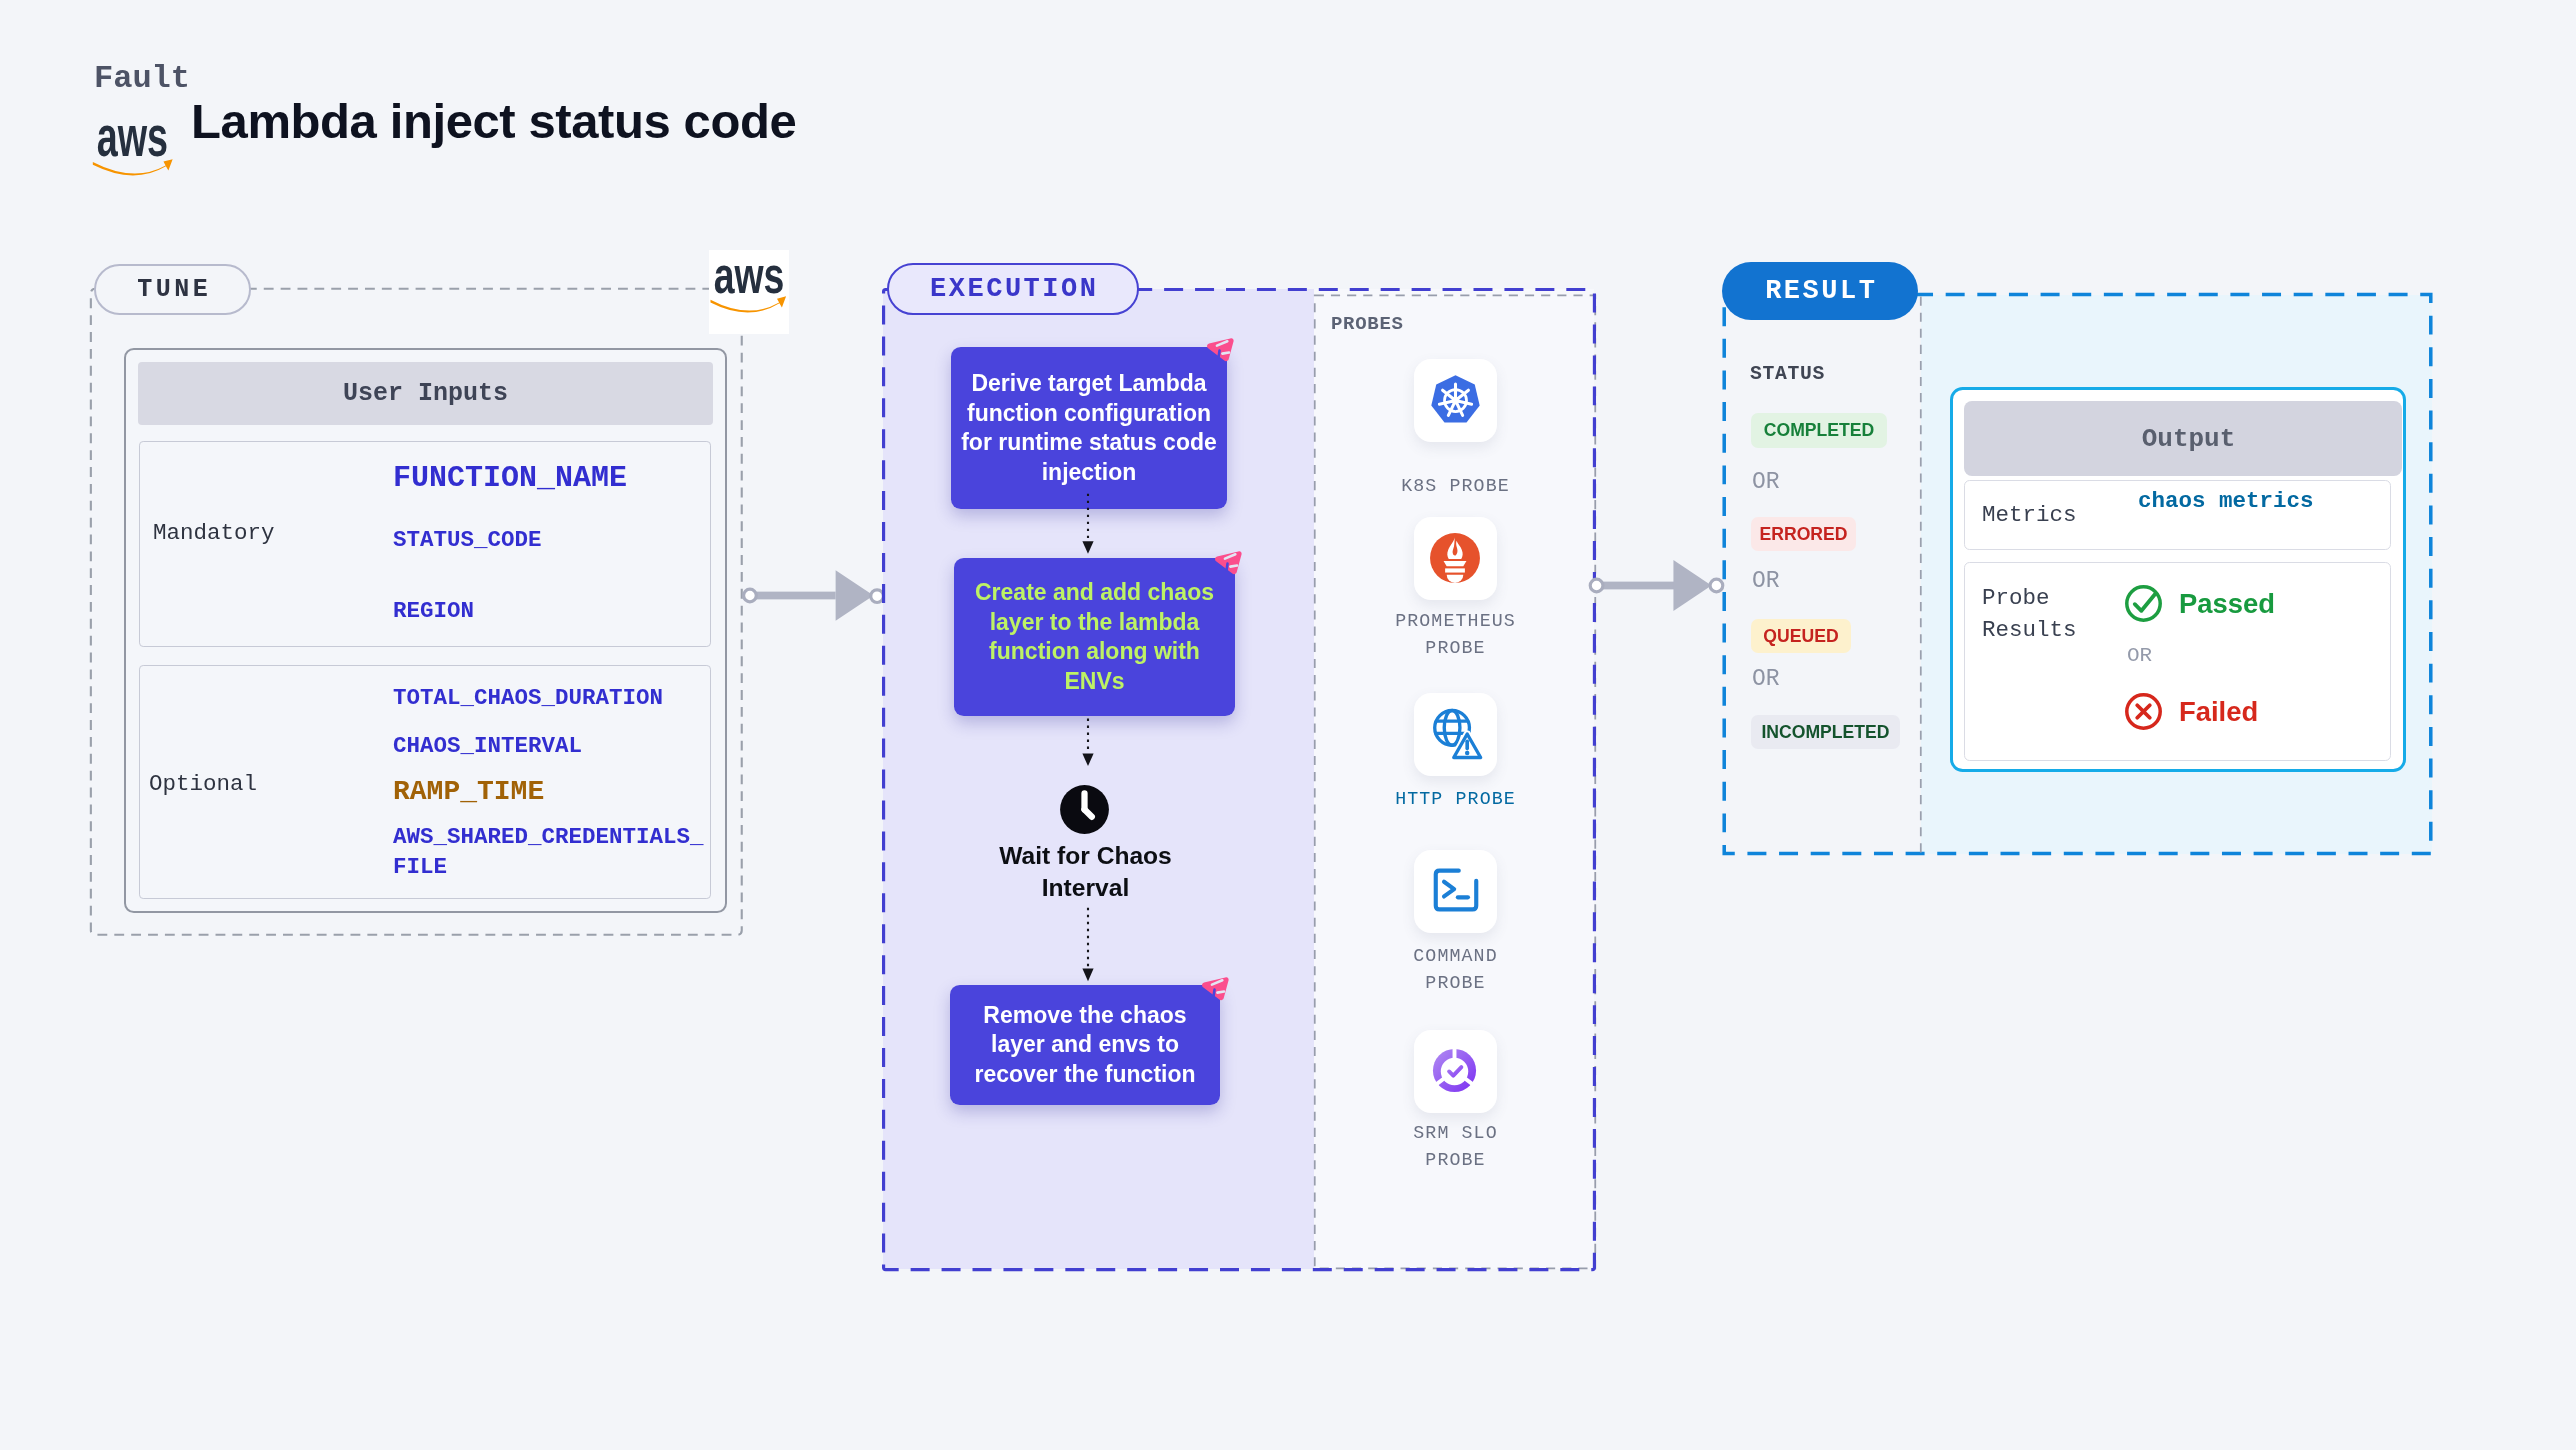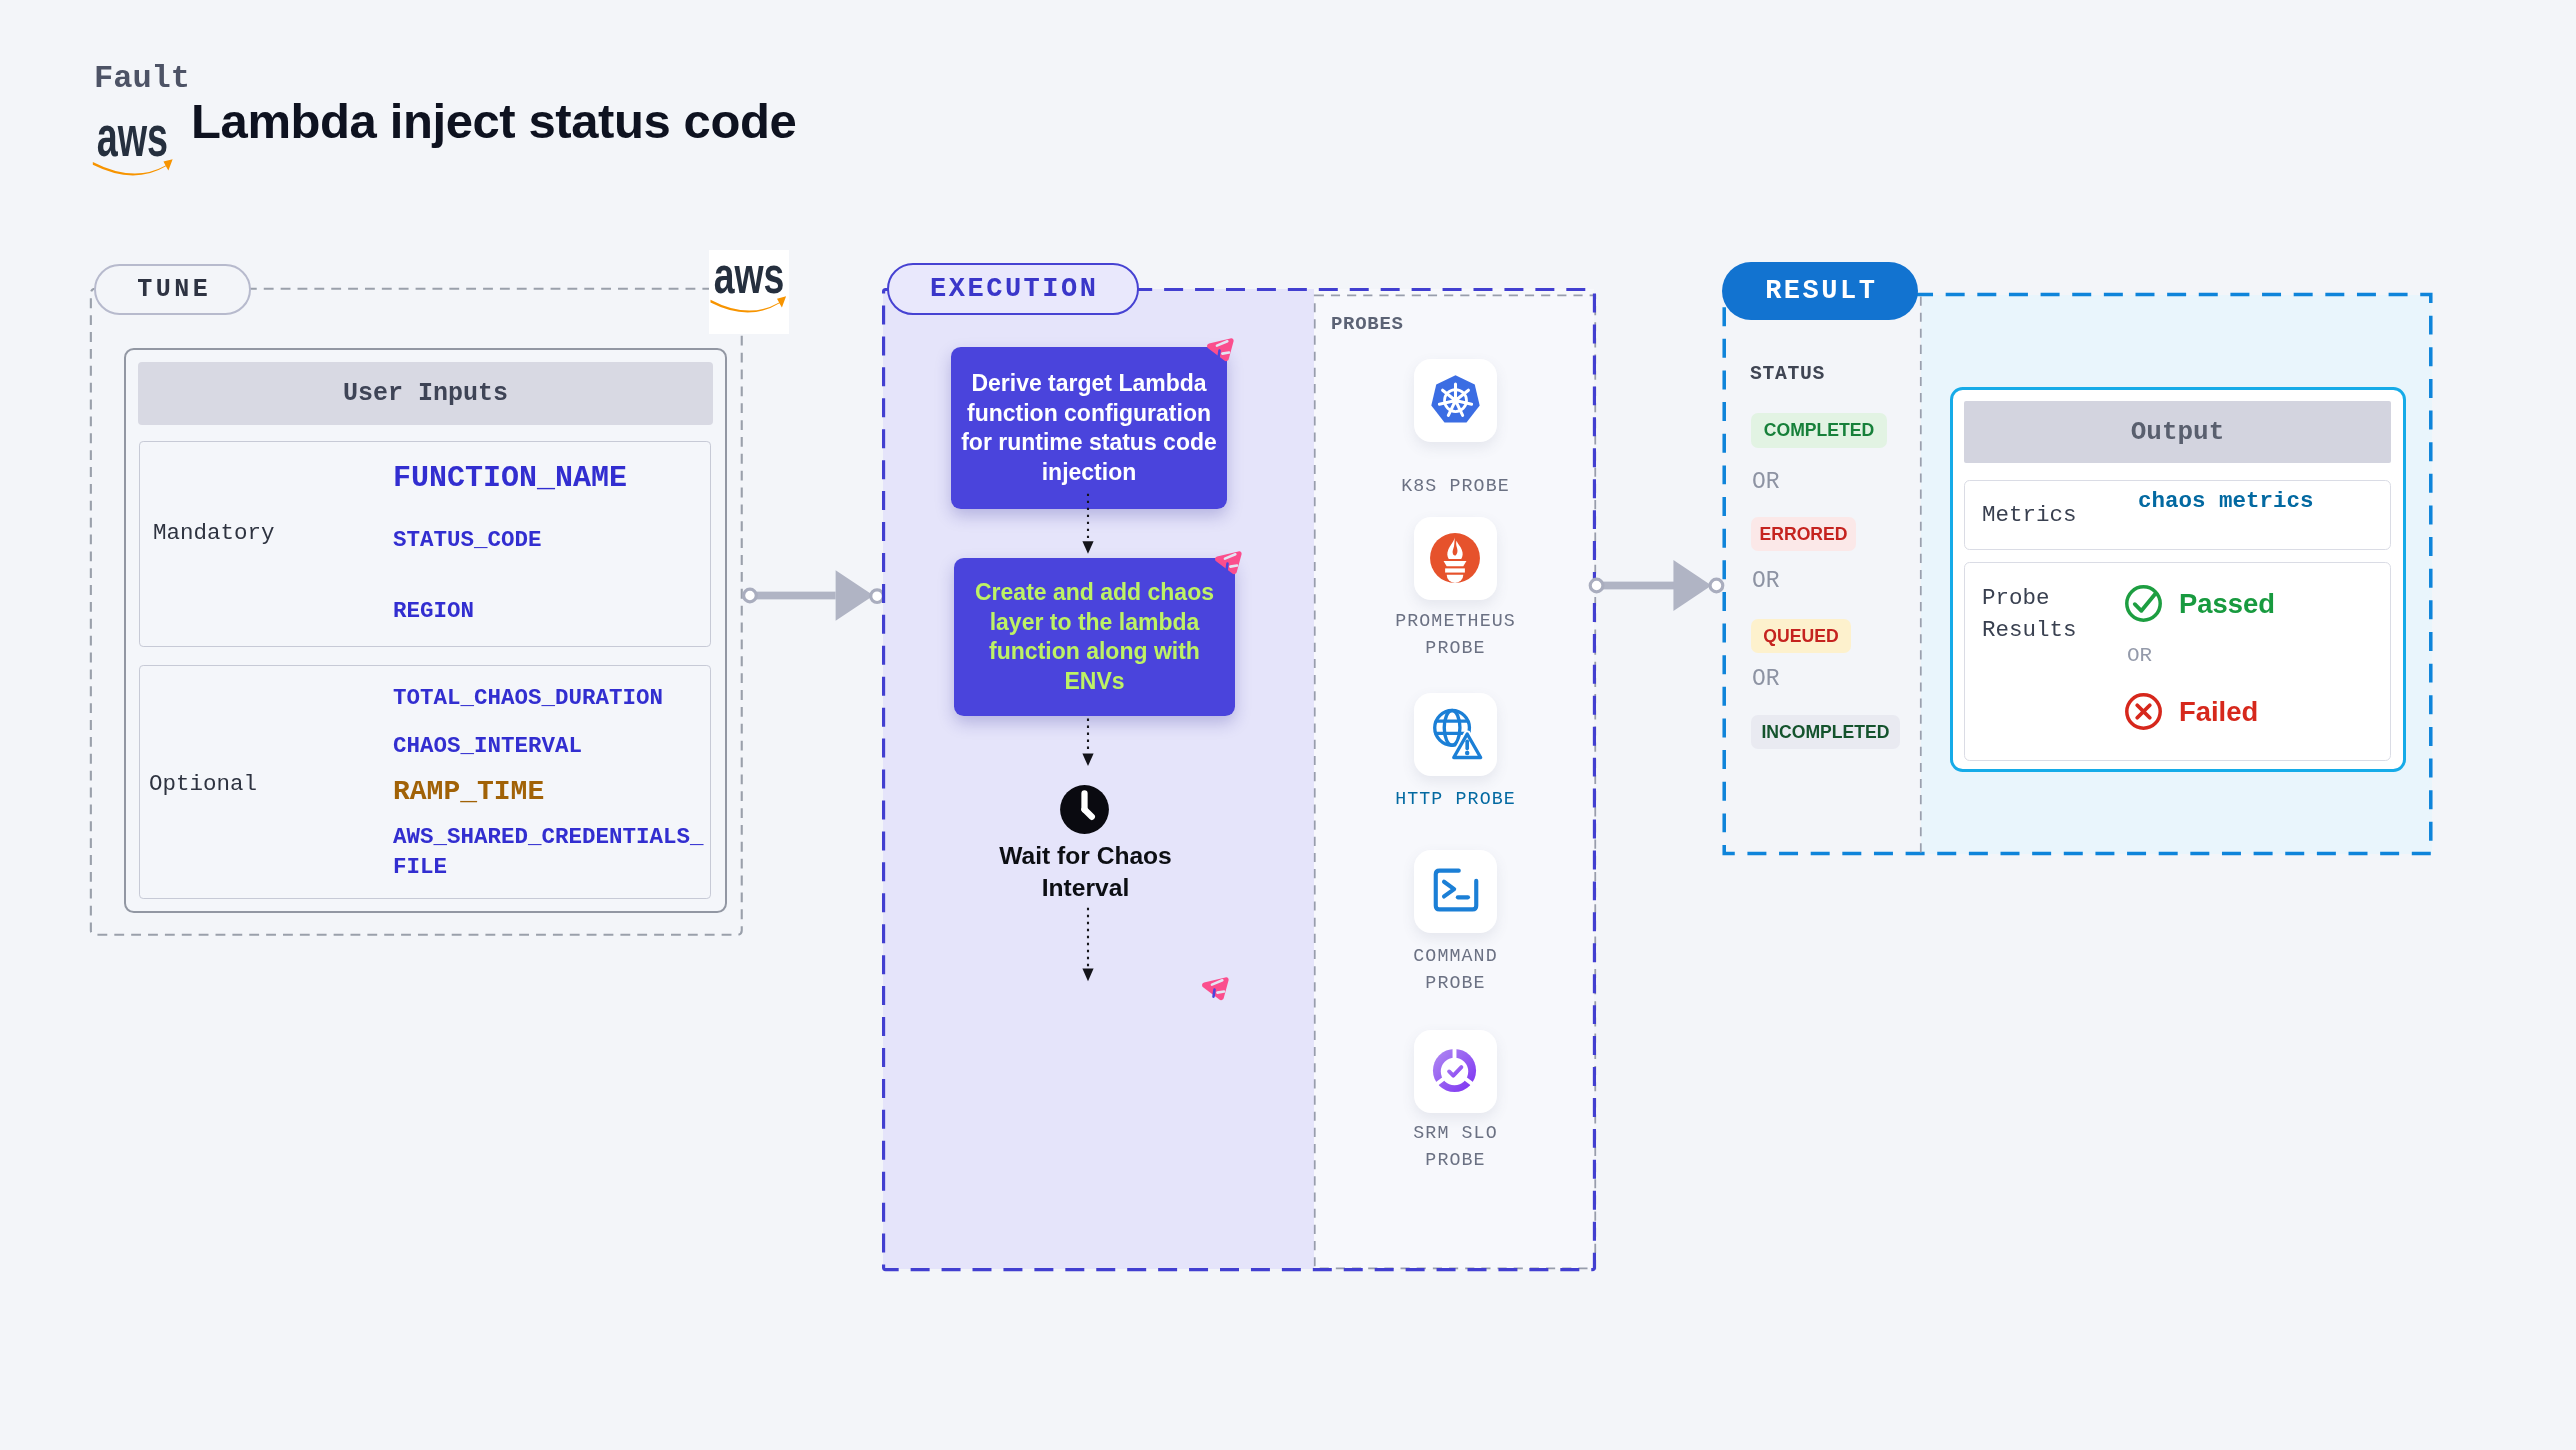--- a/index.html
+++ b/index.html
@@ -55,20 +55,21 @@
 <svg class="abs" style="left:1312px;top:293px;" width="286" height="980" viewBox="0 0 406 1394">
   <rect x="3.5" y="3.5" width="399" height="1384" fill="none" stroke="#989dac" stroke-width="2.5" stroke-dasharray="13 10"></rect>
 </svg>
 <svg class="abs" style="left:880px;top:286px;" width="718" height="990" viewBox="0 0 1021 1408">
   <rect x="5" y="5" width="1011" height="1394" rx="3" fill="none" stroke="#423fd0" stroke-width="4.5" stroke-dasharray="27 17"></rect>
 </svg>
 <div class="abs mono flexc" style="left:887px;top:263px;width:252px;height:52px;background:#e9e8fc;border:2.8px solid #4642d2;border-radius:28px;box-sizing:border-box;font-size:27px;font-weight:bold;letter-spacing:2.5px;color:#3a36c9;text-indent:2.5px;">EXECUTION</div>
 
 <div class="abs flexc" style="left:951px;top:347px;width:276px;height:162px;background:#4a44dc;border-radius:9.8px;color:#fff;font-size:23px;font-weight:bold;line-height:29.5px;text-align:center;box-shadow:0 7px 15.5px rgba(40,35,150,0.25);">Derive target Lambda<br>function configuration<br>for runtime status code<br>injection</div>
 <div class="abs flexc" style="left:954px;top:558px;width:281px;height:158px;background:#4a44dc;border-radius:9.8px;color:#bef264;font-size:23px;font-weight:bold;line-height:29.5px;text-align:center;box-shadow:0 7px 15.5px rgba(40,35,150,0.25);">Create and add chaos<br>layer to the lambda<br>function along with<br>ENVs</div>
+<div class="abs flexc" style="left:950px;top:985px;width:270px;height:120px;background:#4a44dc;border-radius:9.8px;color:#fff;font-size:23px;font-weight:bold;line-height:29.5px;text-align:center;box-shadow:0 7px 15.5px rgba(40,35,150,0.25);">Remove the chaos<br>layer and envs to<br>recover the function</div>
 
 <svg class="abs" style="left:1203px;top:333px;" width="31" height="31" viewBox="0 0 48 48">
   <path d="M40 6 C 43 4 46 7 45.5 10 L 42 38 C 41.5 41.5 38 43 35 41 L 8 26 C 5 24 5.3 20 8.5 18.5 Z" fill="#fb4e8d" transform="rotate(8 24 24)"></path>
   <path d="M21 20 L 36 11" stroke="#e3e6f3" stroke-width="4" stroke-linecap="round" transform="rotate(8 24 24)"></path>
   <path d="M26 27 L 26 38" stroke="#4a44dc" stroke-width="4" stroke-linecap="round" transform="rotate(8 24 24)"></path>
   <path d="M31 31 L 41 28" stroke="#e3e6f3" stroke-width="4" stroke-linecap="round" transform="rotate(8 24 24)"></path>
 </svg>
 <svg class="abs" style="left:1211px;top:546px;" width="31" height="31" viewBox="0 0 48 48">
   <path d="M40 6 C 43 4 46 7 45.5 10 L 42 38 C 41.5 41.5 38 43 35 41 L 8 26 C 5 24 5.3 20 8.5 18.5 Z" fill="#fb4e8d" transform="rotate(8 24 24)"></path>
   <path d="M21 20 L 36 11" stroke="#e3e6f3" stroke-width="4" stroke-linecap="round" transform="rotate(8 24 24)"></path>
@@ -192,21 +193,21 @@
 
 <div class="abs flexc" style="left:1751px;top:413px;width:136px;height:35px;background:#e2f3e3;border-radius:7px;font-size:17.6px;font-weight:bold;color:#17803a;">COMPLETED</div>
 <div class="abs mono" style="left:1752px;top:469px;font-size:23px;line-height:27px;color:#8d93a3;">OR</div>
 <div class="abs flexc" style="left:1751px;top:517px;width:105px;height:34px;background:#fbe8e8;border-radius:7px;font-size:17.6px;font-weight:bold;color:#c5231f;">ERRORED</div>
 <div class="abs mono" style="left:1752px;top:568px;font-size:23px;line-height:27px;color:#8d93a3;">OR</div>
 <div class="abs flexc" style="left:1751px;top:619px;width:100px;height:34px;background:#fdf1cd;border-radius:7px;font-size:17.6px;font-weight:bold;color:#c5231f;">QUEUED</div>
 <div class="abs mono" style="left:1752px;top:666px;font-size:23px;line-height:27px;color:#8d93a3;">OR</div>
 <div class="abs flexc" style="left:1751px;top:715px;width:149px;height:34px;background:#e9eaf1;border-radius:7px;font-size:17.6px;font-weight:bold;color:#14532d;">INCOMPLETED</div>
 
 <div class="abs" style="left:1950px;top:387px;width:456px;height:385px;background:#ffffff;border:3.5px solid #16abe8;border-radius:12.7px;box-sizing:border-box;"></div>
-<div class="abs mono flexc" style="left:1964px;top:401px;width:427px;height:62px;background:#d3d4df;border-radius:2px;font-size:26px;font-weight:bold;color:#595f6e;">Output</div>
+<div class="abs mono flexc" style="left:1964px;top:401px;width:427px;height:75px;background:#d3d4df;border-radius:8px;font-size:26px;font-weight:bold;color:#595f6e;padding-left:11px;">Output</div>
 <div class="abs" style="left:1964px;top:480px;width:427px;height:70px;border:1.4px solid #dadce5;border-radius:5.6px;box-sizing:border-box;"></div>
 <div class="abs mono" style="left:1982px;top:502px;font-size:22.5px;line-height:27px;color:#394050;">Metrics</div>
 <div class="abs mono" style="left:2138px;top:488px;font-size:22.5px;line-height:27px;font-weight:bold;color:#0369a1;">chaos metrics</div>
 <div class="abs" style="left:1964px;top:562px;width:427px;height:199px;border:1.4px solid #dadce5;border-radius:5.6px;box-sizing:border-box;"></div>
 <div class="abs mono" style="left:1982px;top:582px;font-size:22.5px;color:#394050;line-height:32px;">Probe<br>Results</div>
 <svg class="abs" style="left:2124px;top:584px;" width="39" height="39" viewBox="0 0 56 56">
   <circle cx="28" cy="28" r="24" fill="none" stroke="#1d9e41" stroke-width="5"></circle>
   <path d="M15.5 29 L25 38.5 L45 14" fill="none" stroke="#1d9e41" stroke-width="5.5" stroke-linecap="round" stroke-linejoin="round"></path>
 </svg>
 <div class="abs" style="left:2179px;top:587px;font-size:27.4px;line-height:34px;font-weight:bold;color:#189a3f;">Passed</div>

